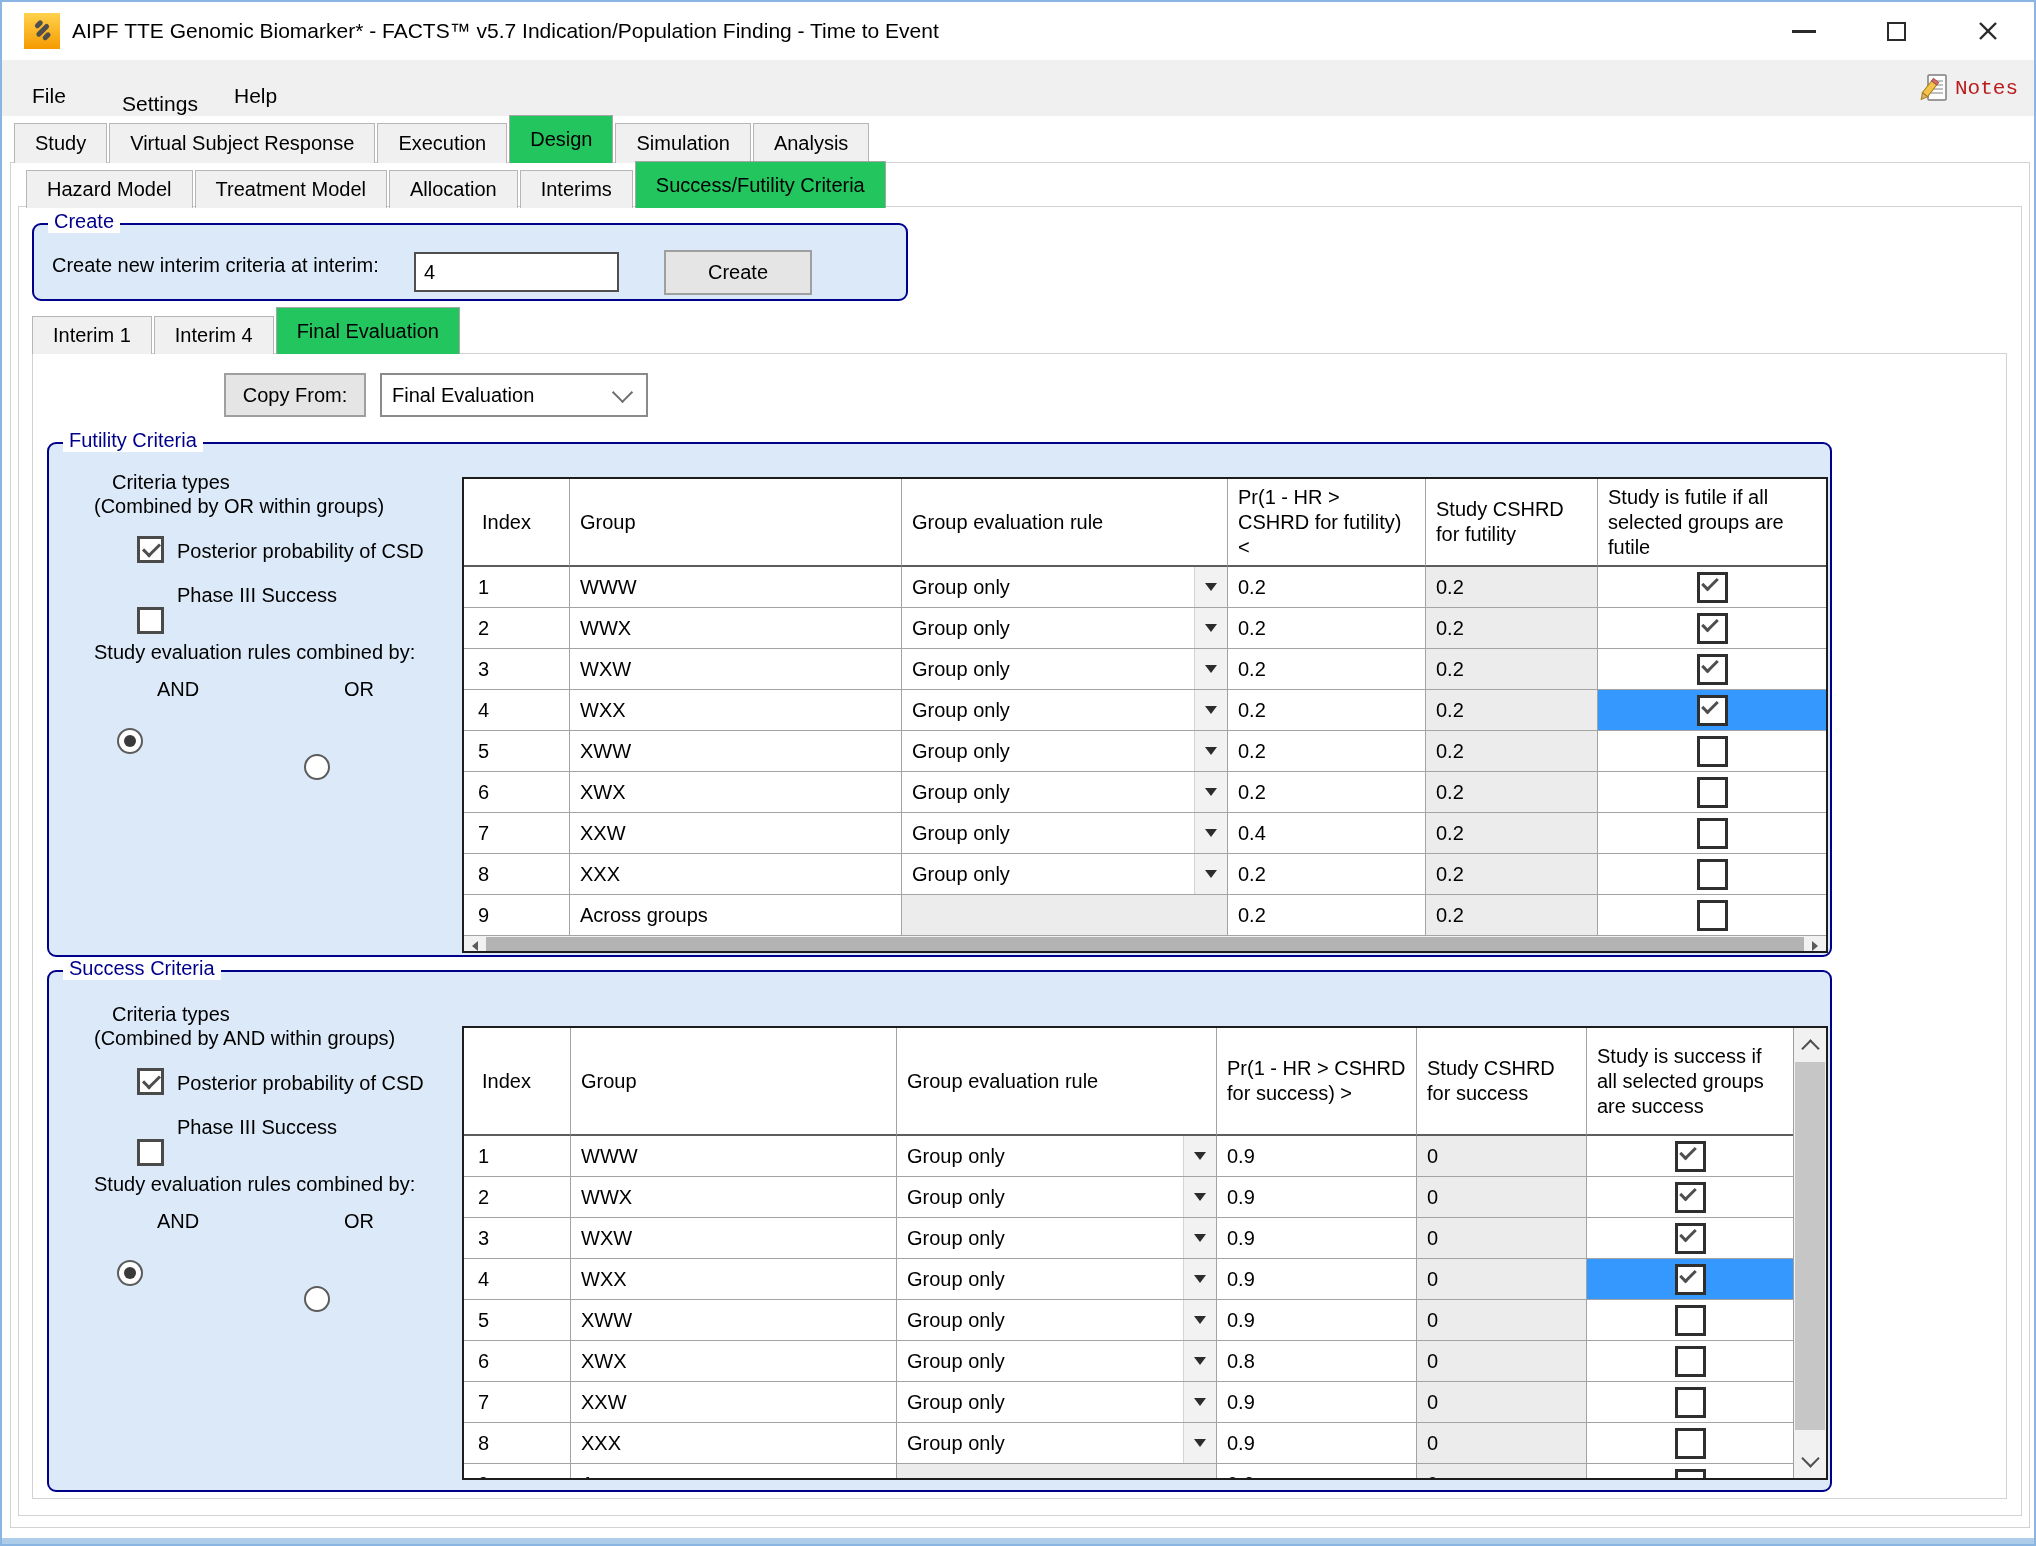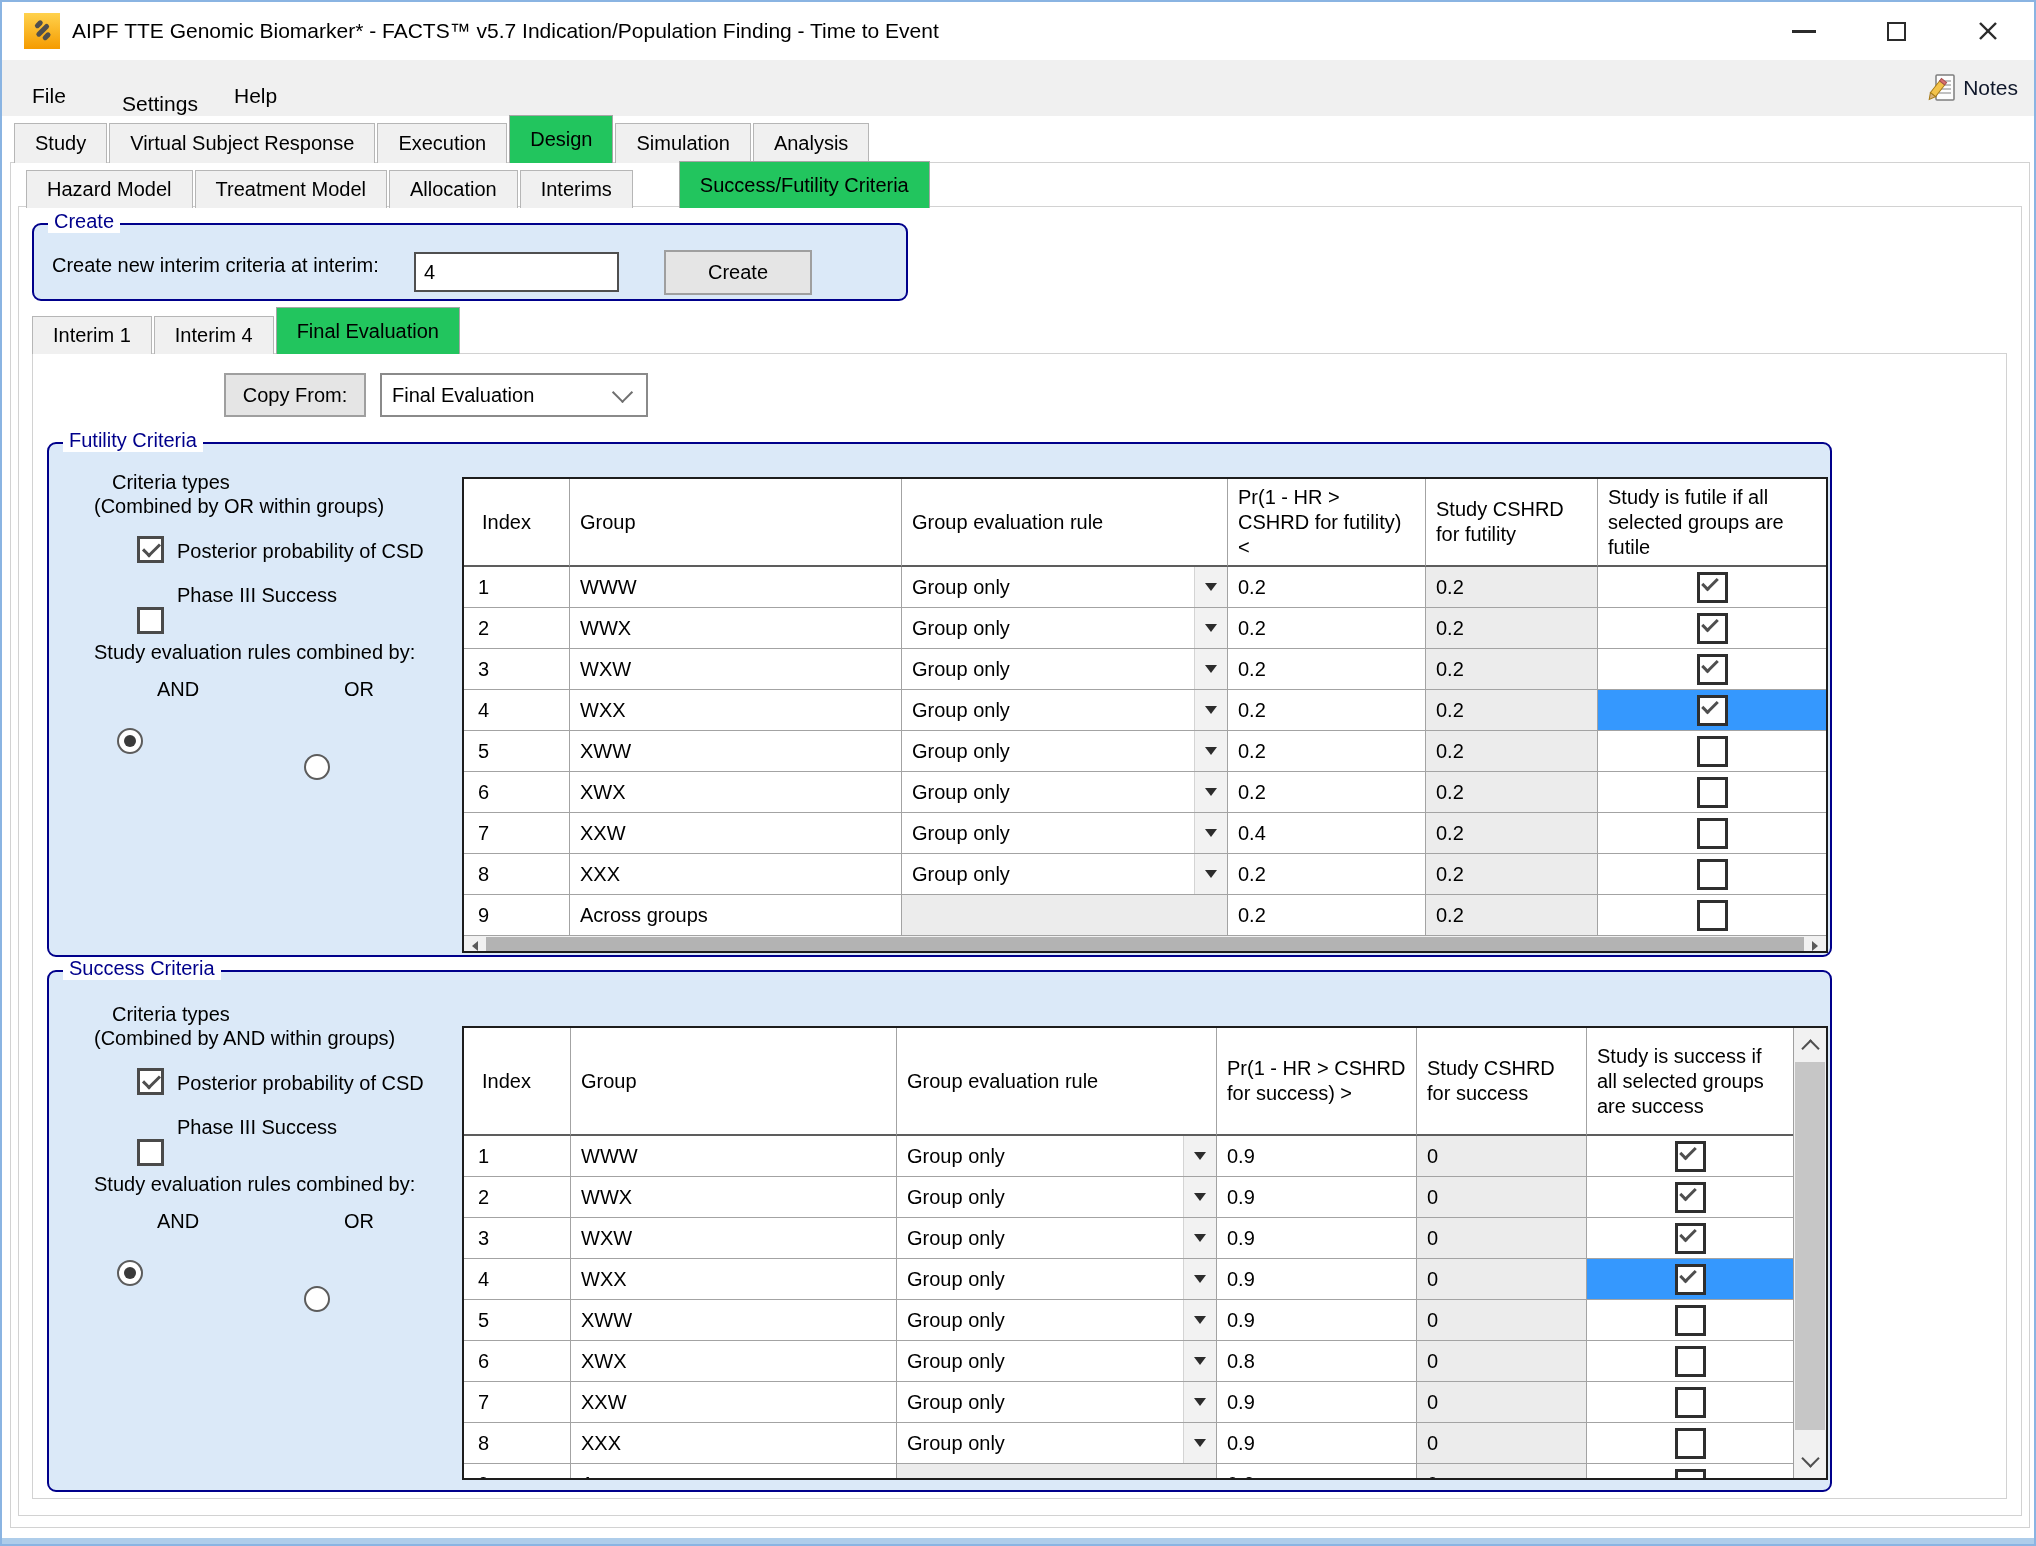--- a/index.html
+++ b/index.html
@@ -12,36 +12,36 @@
   .app-icon{left:22px;top:11px;width:36px;height:36px;}
   .title-text{left:70px;top:0;height:58px;display:flex;align-items:center;font-size:21px;}
   .winbtns{right:0;top:0;height:58px;display:flex;}
   .winbtn{width:92px;height:58px;display:flex;align-items:center;justify-content:center;}
   .min-glyph{width:24px;height:3px;background:#2b2b2b;}
   .max-glyph{width:19px;height:19px;border:2px solid #2b2b2b;box-sizing:border-box;background:#fff;}
 
   
   .menubar{left:0;top:58px;width:100%;height:56px;background:#f0f0f0;}
   .menu-item{position:absolute;top:0;height:56px;display:flex;align-items:center;font-size:21px;padding:8px 10px;}
-  .notes{position:absolute;right:16px;top:0;height:56px;display:flex;align-items:center;gap:6px;font-size:21px;color:#0f172a;}
+  .notes{position:absolute;right:16px;top:0;height:56px;display:flex;align-items:center;gap:6px;font-size:21px;color:#b91c1c;font-family:Liberation Mono, monospace;}
 
   
   .panel{border:1px solid #d2d2d2;background:#fff;}
   .outer-panel{left:8px;top:160px;width:2020px;height:1366px;}
   .design-panel{left:16px;top:204px;width:2004px;height:1310px;}
   .interim-panel{left:30px;top:351px;width:1975px;height:1146px;}
 
   
   .tabstrip{display:flex;align-items:flex-end;z-index:6;}
   .tab{background:#f0f0f0;border:1px solid #b6b6b6;border-bottom:none;padding:0 20px;display:flex;align-items:center;justify-content:center;font-size:20px;height:39px;margin-right:2px;}
   .tab.selected{background:#22c55e;border-color:#a6a6a6;height:47px;position:relative;z-index:7;}
   .maintabs{left:12px;top:114px;height:47px;}
   .subtabs{left:24px;top:159px;height:47px;}
   .subtabs .tab{height:37px;}
-  .subtabs .tab.selected{height:46px;margin-left:44px;}
+  .subtabs .tab.selected{height:46px;}
   .interimtabs{left:30px;top:306px;height:46px;}
   .interimtabs .tab{height:37px;}
   .interimtabs .tab.selected{height:46px;}
 
   
   .groupbox{border:2px solid #00008b;border-radius:9px;background:#dbe9f8;}
   .legend{position:absolute;top:-15px;left:14px;background:#fff;padding:0 6px;color:#00008b;font-size:20px;}
   .create-box{left:30px;top:221px;width:876px;height:78px;z-index:8;}
   .futility-box{left:45px;top:440px;width:1785px;height:515px;z-index:8;}
   .success-box{left:45px;top:968px;width:1785px;height:522px;z-index:8;}

